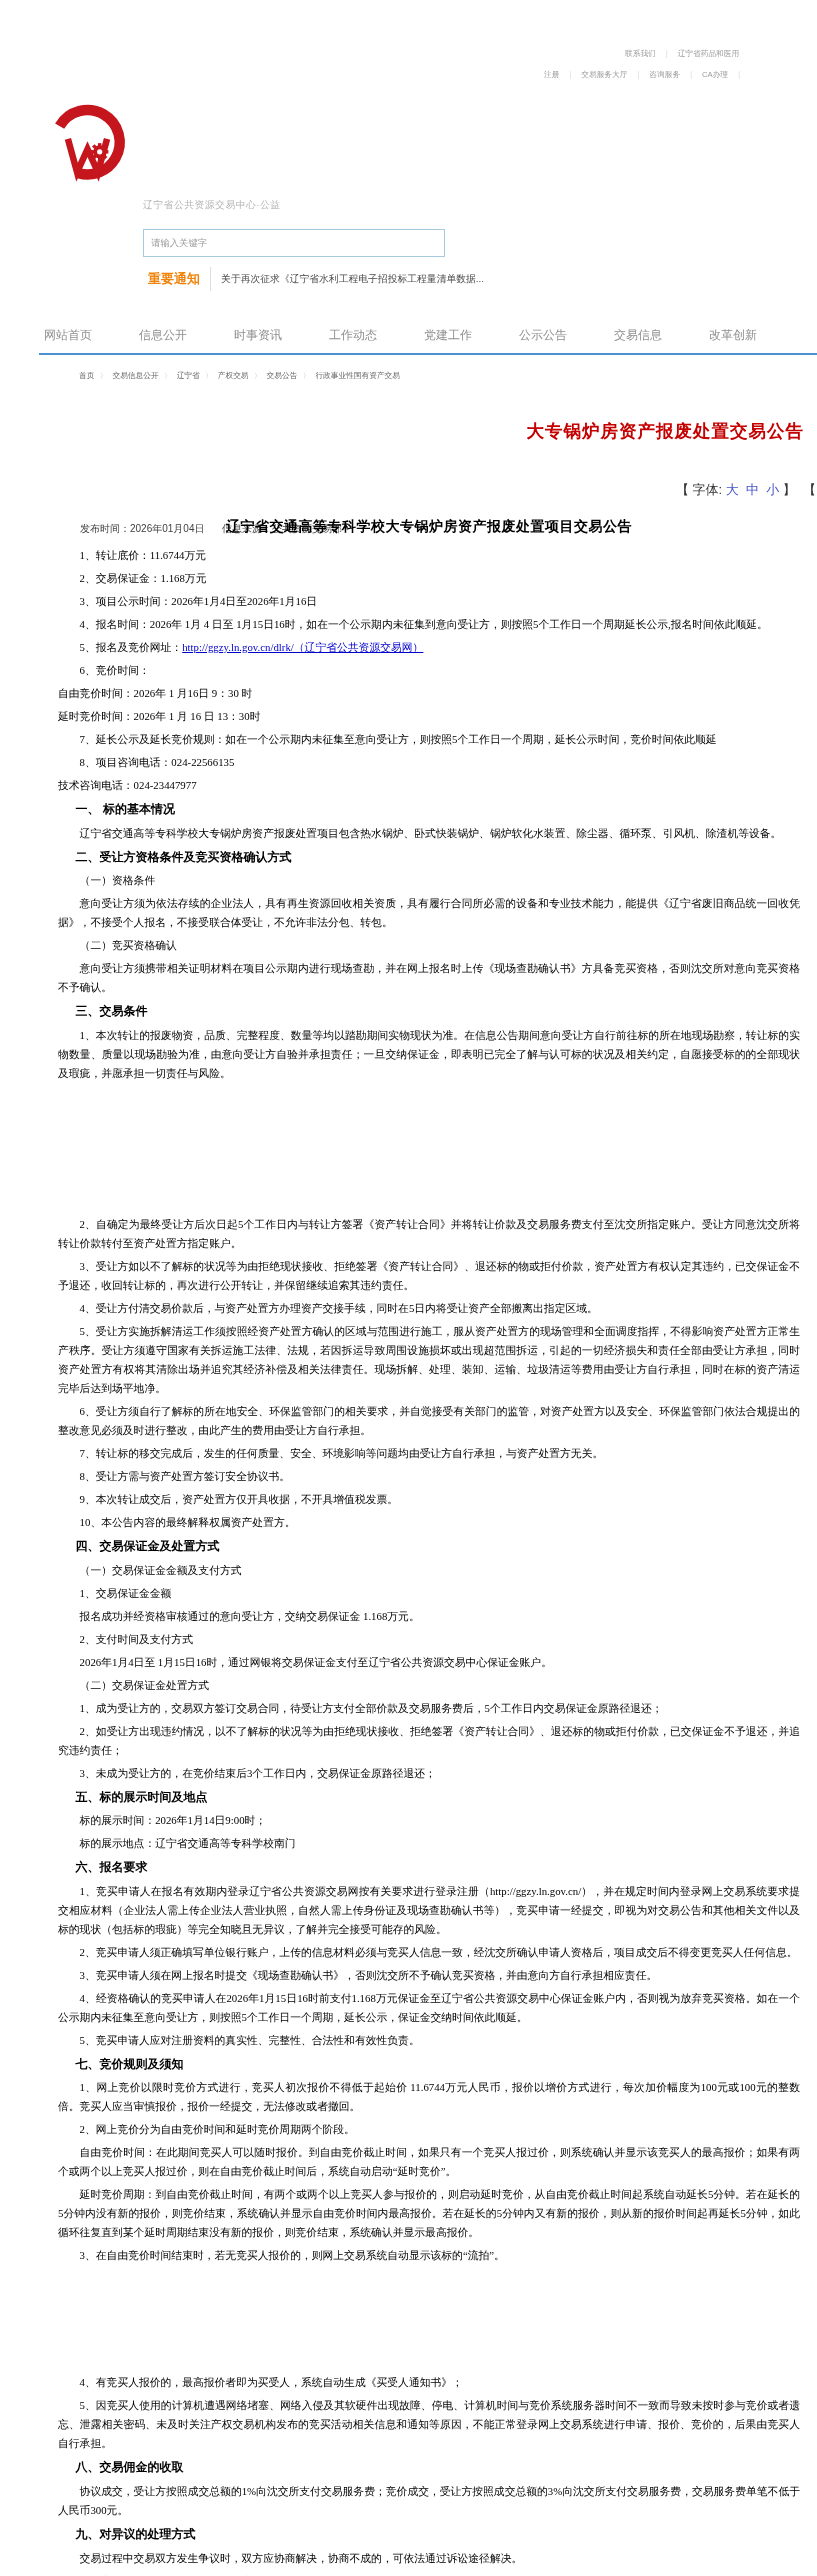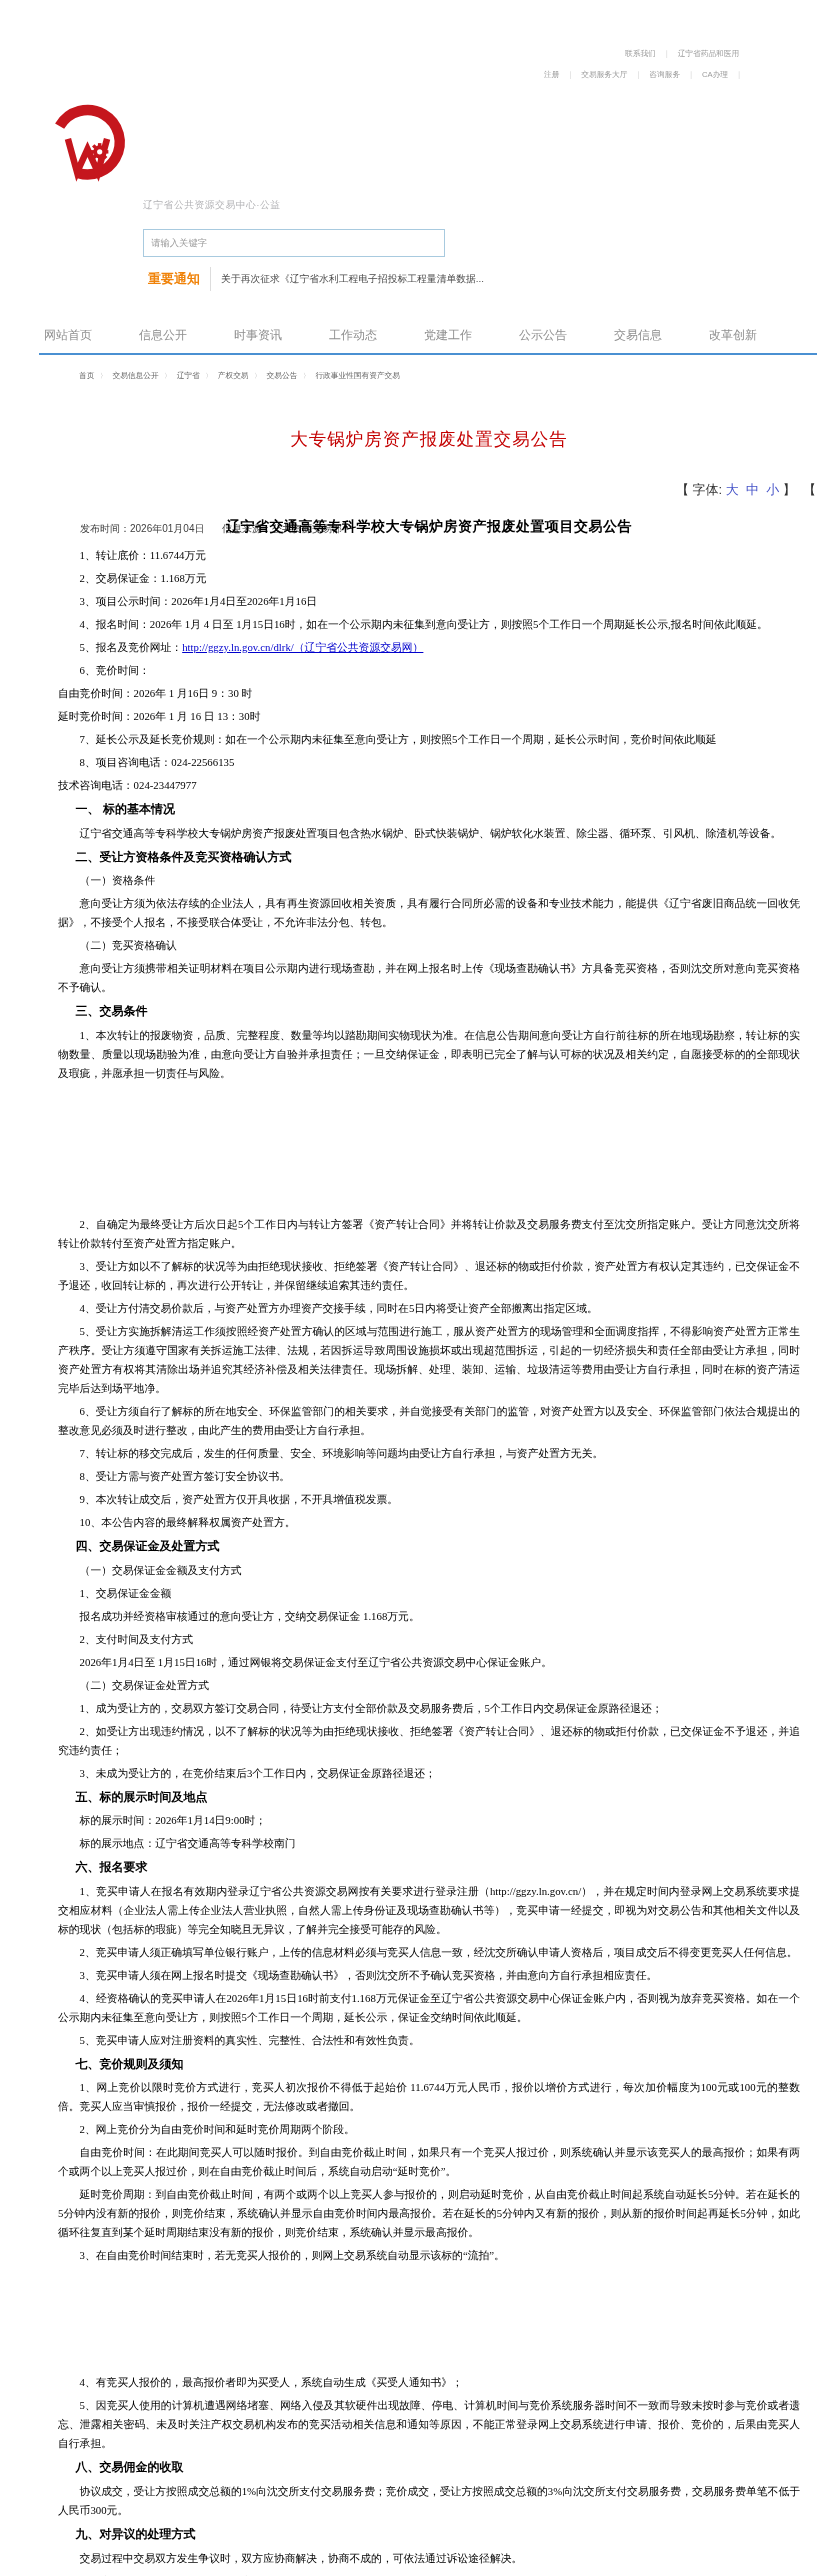--- a/index.html
+++ b/index.html
@@ -25,22 +25,22 @@
   .notice-text{font-size:9.8px;color:#4a4a4a;white-space:nowrap;}
   
   .main-nav{position:absolute;left:44px;top:327px;display:flex;gap:47px;white-space:nowrap;}
   .nav-item{font-size:12px;color:#8f8f8f;cursor:pointer;}
   .nav-line{position:absolute;left:39px;top:353px;width:778px;height:2.1px;background:#4a90d2;}
   
   .breadcrumb{position:absolute;left:79px;top:371px;font-size:7.7px;color:#666;white-space:nowrap;}
   .bc-item{cursor:pointer;margin-top:8px;}
   .bc-sep{color:#9a9a9a;margin:0 5.7px;font-size:6.7px;}
   
-  .article-title{position:absolute;left:54px;top:419px;width:750px;text-align:center;
-    font-size:17.5px;font-weight:normal;color:#c40000;letter-spacing:1px;margin-top:8px;}
+  .article-title{position:absolute;left:54px;top:419px;width:750px;text-align:right;
+    font-size:17.5px;font-weight:bold;color:#c40000;letter-spacing:1px;}
   .article-meta{position:absolute;left:80px;top:482px;font-size:10px;color:#404040;margin-top:40px;}
   .article-meta .meta-val{margin-right:17.5px;}
   .article-tools{position:absolute;right:1px;top:481px;font-size:13px;color:#333;white-space:nowrap;}
   .font-size-link{color:#4553c8;cursor:pointer;margin:0 3.6px;}
   
   .doc-body{position:absolute;left:54px;top:514px;width:750px;
     font-family:"Liberation Serif","DejaVu Serif",serif;color:#000;}
   .doc-title{font-size:14px;font-weight:bold;text-align:center;line-height:25px;margin-bottom:7.2px;letter-spacing:0.5px;}
   .blk-p{font-size:10.8px;line-height:19px;text-align:justify;text-indent:2em;margin:4px;}
   .blk-p.ni{text-indent:0;}

